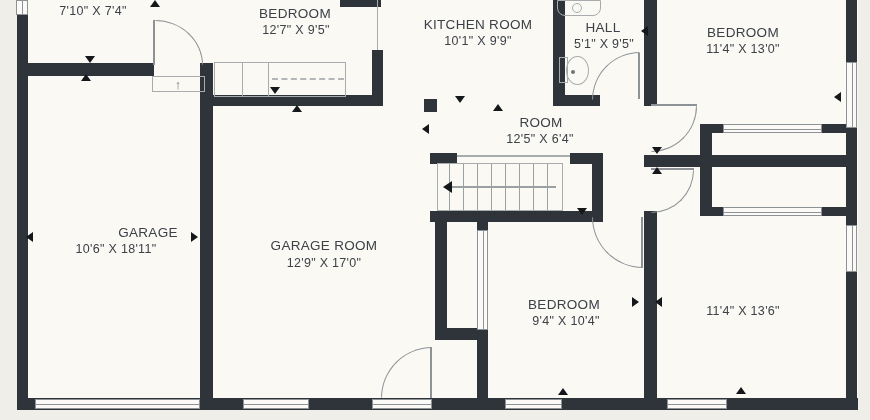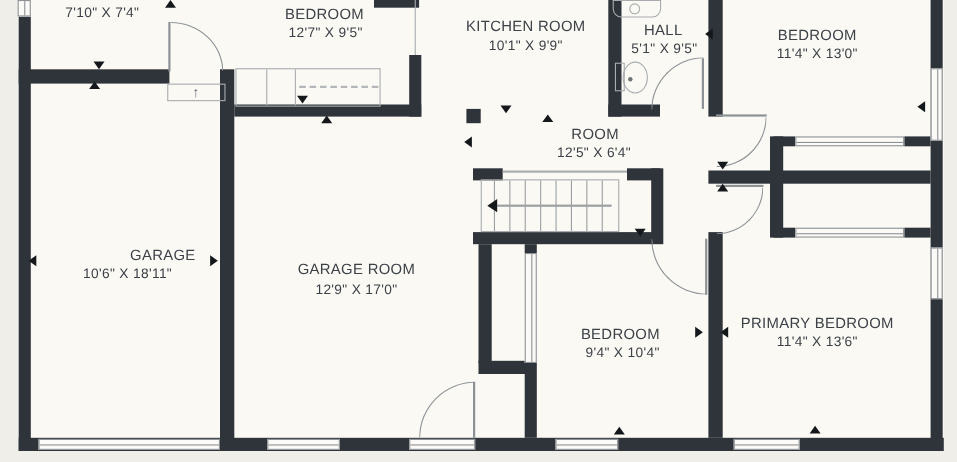--- a/index.html
+++ b/index.html
@@ -156,15 +156,14 @@
     <div class="label" style="left: 743px; top: 32px;">BEDROOM</div>
     <div class="label dims" style="left: 743px; top: 49px;">11'4" X 13'0"</div>
     <div class="label" style="left: 541px; top: 122px;">ROOM</div>
     <div class="label dims" style="left: 540px; top: 139px;">12'5" X 6'4"</div>
     <div class="label" style="left: 115px; top: 232px; margin-left: 33px;">GARAGE</div>
     <div class="label dims" style="left: 116px; top: 249px;">10'6" X 18'11"</div>
     <div class="label" style="left: 324px; top: 245px;">GARAGE ROOM</div>
     <div class="label dims" style="left: 324px; top: 263px;">12'9" X 17'0"</div>
     <div class="label" style="left: 564px; top: 304px;">BEDROOM</div>
     <div class="label dims" style="left: 566px; top: 321px;">9'4" X 10'4"</div>
-    <div class="label" style="left: 743px; top: 294px;">PRIMARY BEDROOM</div>
     <div class="label dims" style="left: 743px; top: 311px;">11'4" X 13'6"</div>
   </div>
 
 </body></html>

